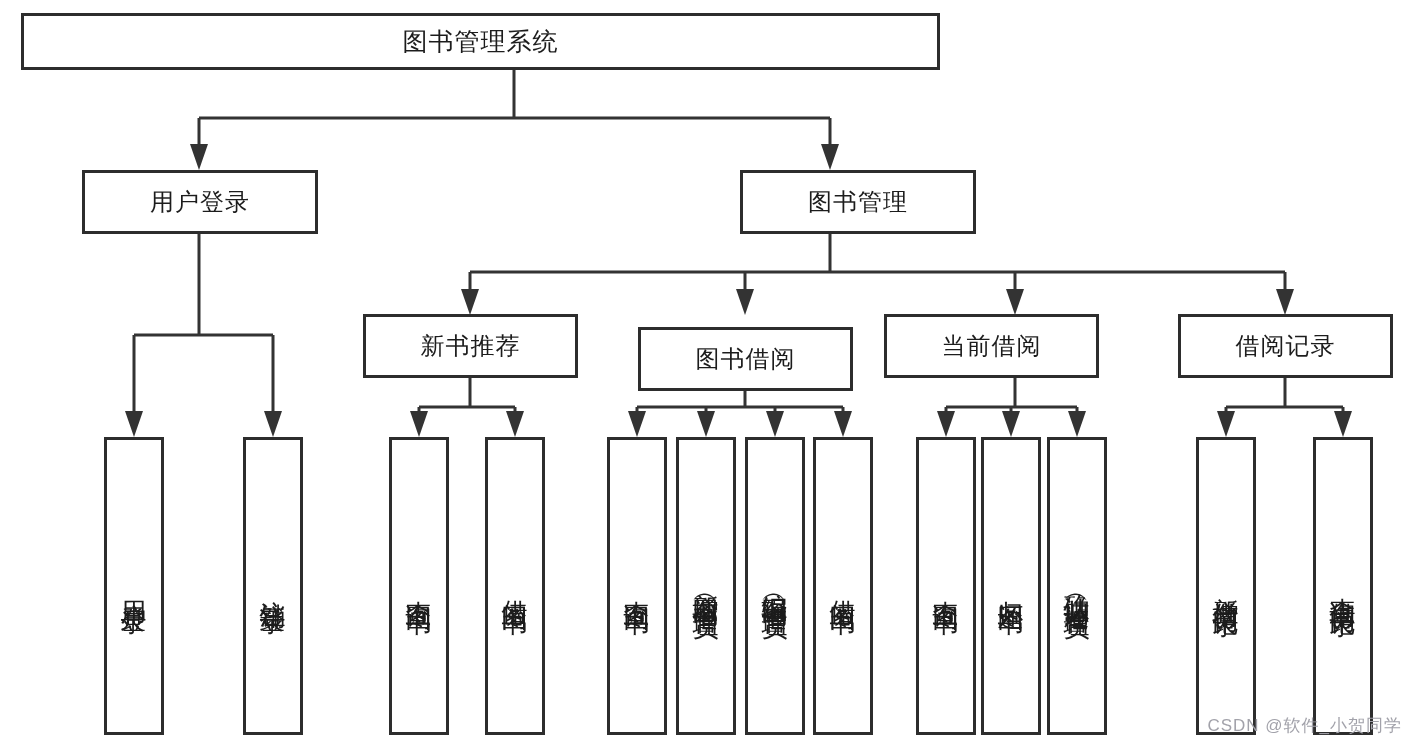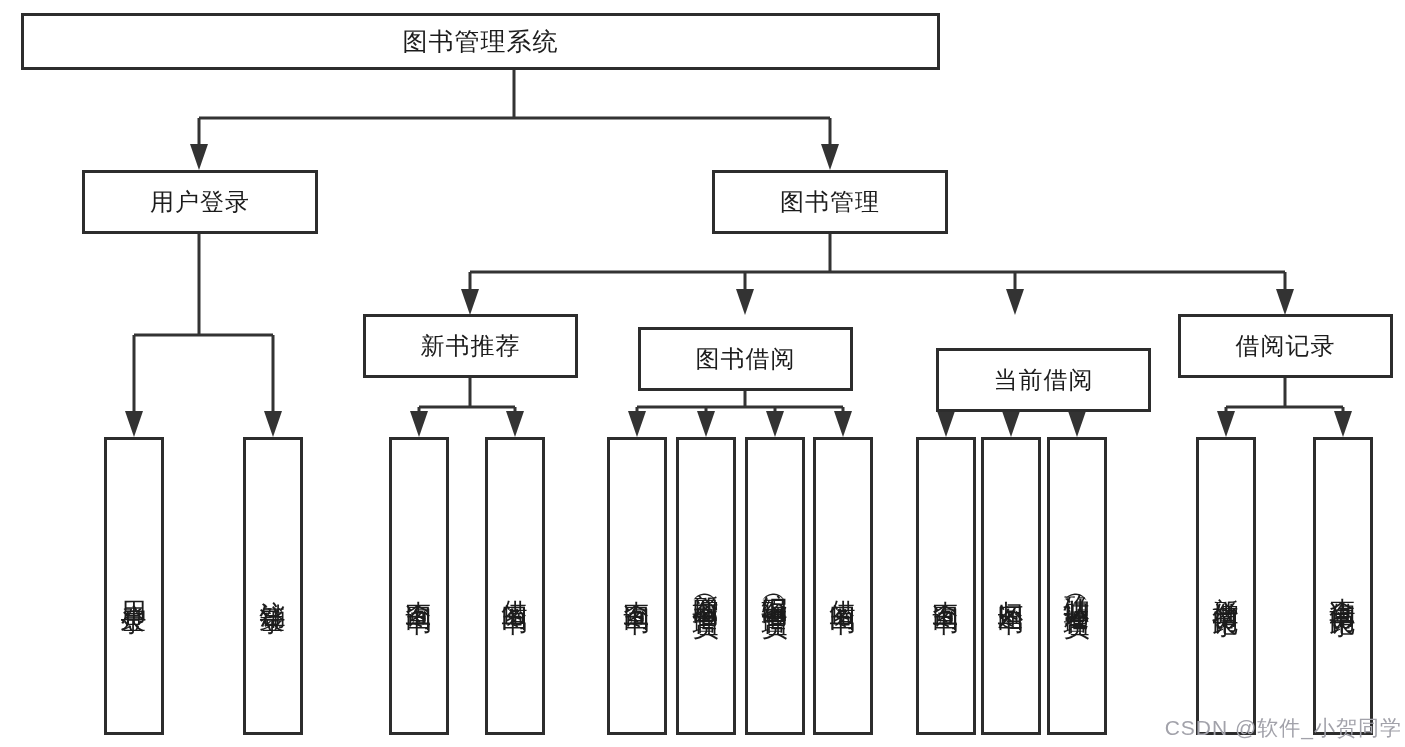--- a/index.html
+++ b/index.html
@@ -62,21 +62,21 @@
     font-size:26px;
     line-height:1;
     letter-spacing:3px;
     color:var(--text);
     white-space:nowrap;
   }
   .watermark{
     position:absolute;
     right:3px;
     top:714px;
-    font-size:21px;
+    font-size:17px;
     letter-spacing:1px;
     color:var(--wm);
     z-index:5;
     white-space:nowrap;
     text-align:center;
   }
 </style>
 </head>
 <body>
 
@@ -122,31 +122,31 @@
     </g>
   </svg>
 
   <div class="node root" style="left:9px;top:13px;width:919px;height:57px;margin-left:12px;">
     <span class="h-label">图书管理系统</span>
   </div>
 
   <div class="node" style="left:82px;top:170px;width:236px;height:64px;">
     <span class="h-label">用户登录</span>
   </div>
-  <div class="node" style="left:712px;top:170px;width:236px;height:64px;">
+  <div class="node" style="left:740px;top:170px;width:236px;height:64px;">
     <span class="h-label">图书管理</span>
   </div>
 
   <div class="node" style="left:363px;top:314px;width:215px;height:64px;text-align:right;">
     <span class="h-label">新书推荐</span>
   </div>
   <div class="node" style="left:638px;top:327px;width:215px;height:64px;">
     <span class="h-label">图书借阅</span>
   </div>
-  <div class="node" style="left:936px;top:314px;width:215px;height:64px;margin-top:34px;">
+  <div class="node" style="left:884px;top:314px;width:215px;height:64px;">
     <span class="h-label">当前借阅</span>
   </div>
   <div class="node" style="left:1178px;top:314px;width:215px;height:64px;">
     <span class="h-label">借阅记录</span>
   </div>
 
   <div class="leaf" style="left:104px;">
     <span class="v-label">用户登录</span>
   </div>
   <div class="leaf" style="left:243px;">

